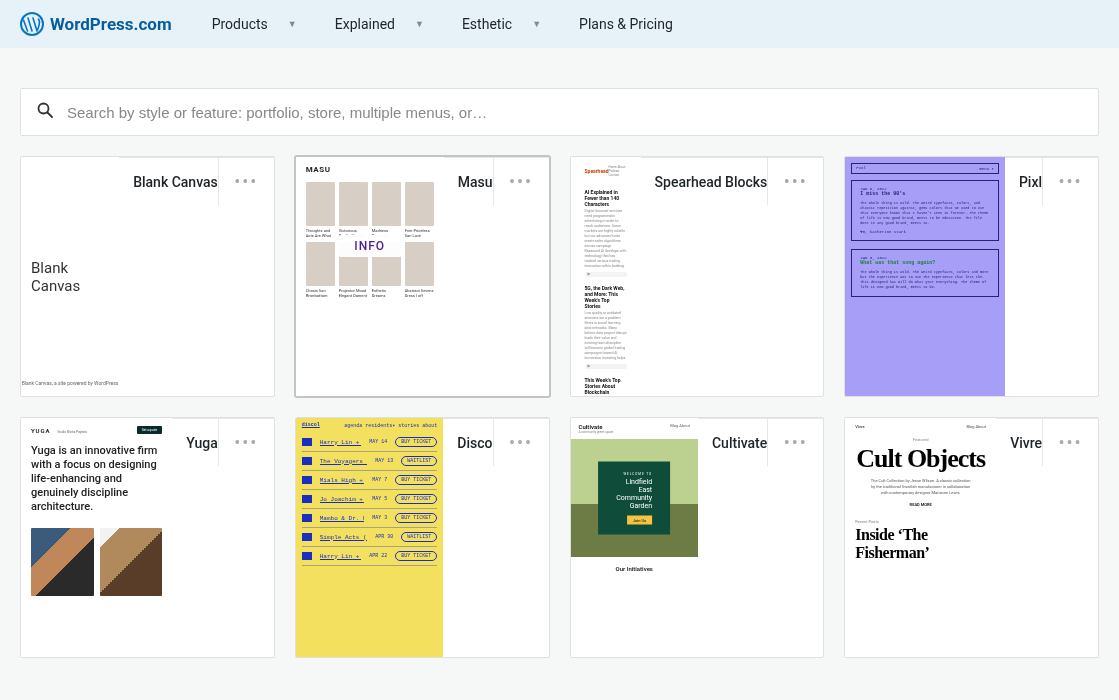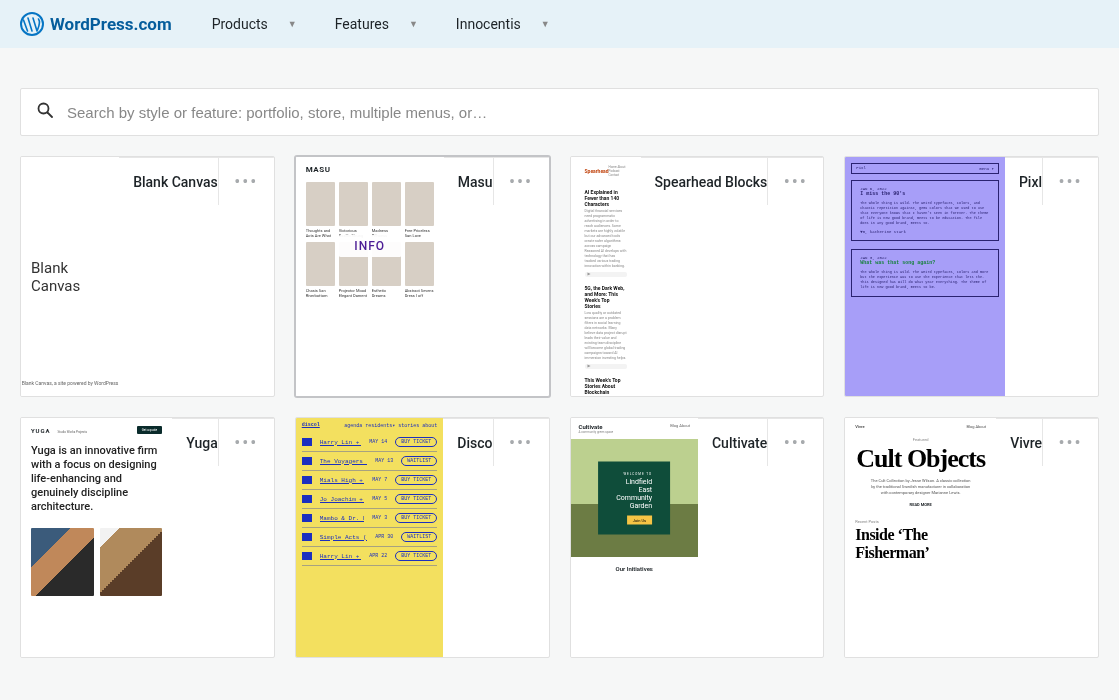--- a/index.html
+++ b/index.html
@@ -298,26 +298,29 @@
         <path d="M3.5 8 l4 11 M8 6 l4 13 M13 6 l4 13 M18.5 7 c1.5 2 1.5 5 -1 11" stroke="#0675c4" stroke-width="1.6" fill="none" stroke-linecap="round"></path>
       </svg>
     </span>
     <span class="logo-text">WordPress.com</span>
   </a>
   <div class="nav-item">
     <span>Products</span>
     <span class="dropdown-arrow">▼</span>
   </div>
   <div class="nav-item">
-    <span>Features</span>
+    <span>Explained</span>
     <span class="dropdown-arrow">▼</span>
   </div>
   <div class="nav-item">
-    <span>Innocentis</span>
+    <span>Esthetic</span>
     <span class="dropdown-arrow">▼</span>
+  </div>
+  <div class="nav-item">
+    <span>Plans &amp; Pricing</span>
   </div>
 </header>
 
 <div class="search-region">
   <div class="search-box">
     <span class="search-icon">
       <svg width="16" height="16" viewBox="0 0 16 16">
           <circle cx="6.5" cy="6.5" r="5" fill="none" stroke="#333" stroke-width="1.8"></circle>
           <line x1="10.5" y1="10.5" x2="15" y2="15" stroke="#333" stroke-width="1.8" stroke-linecap="round"></line>
         </svg>

